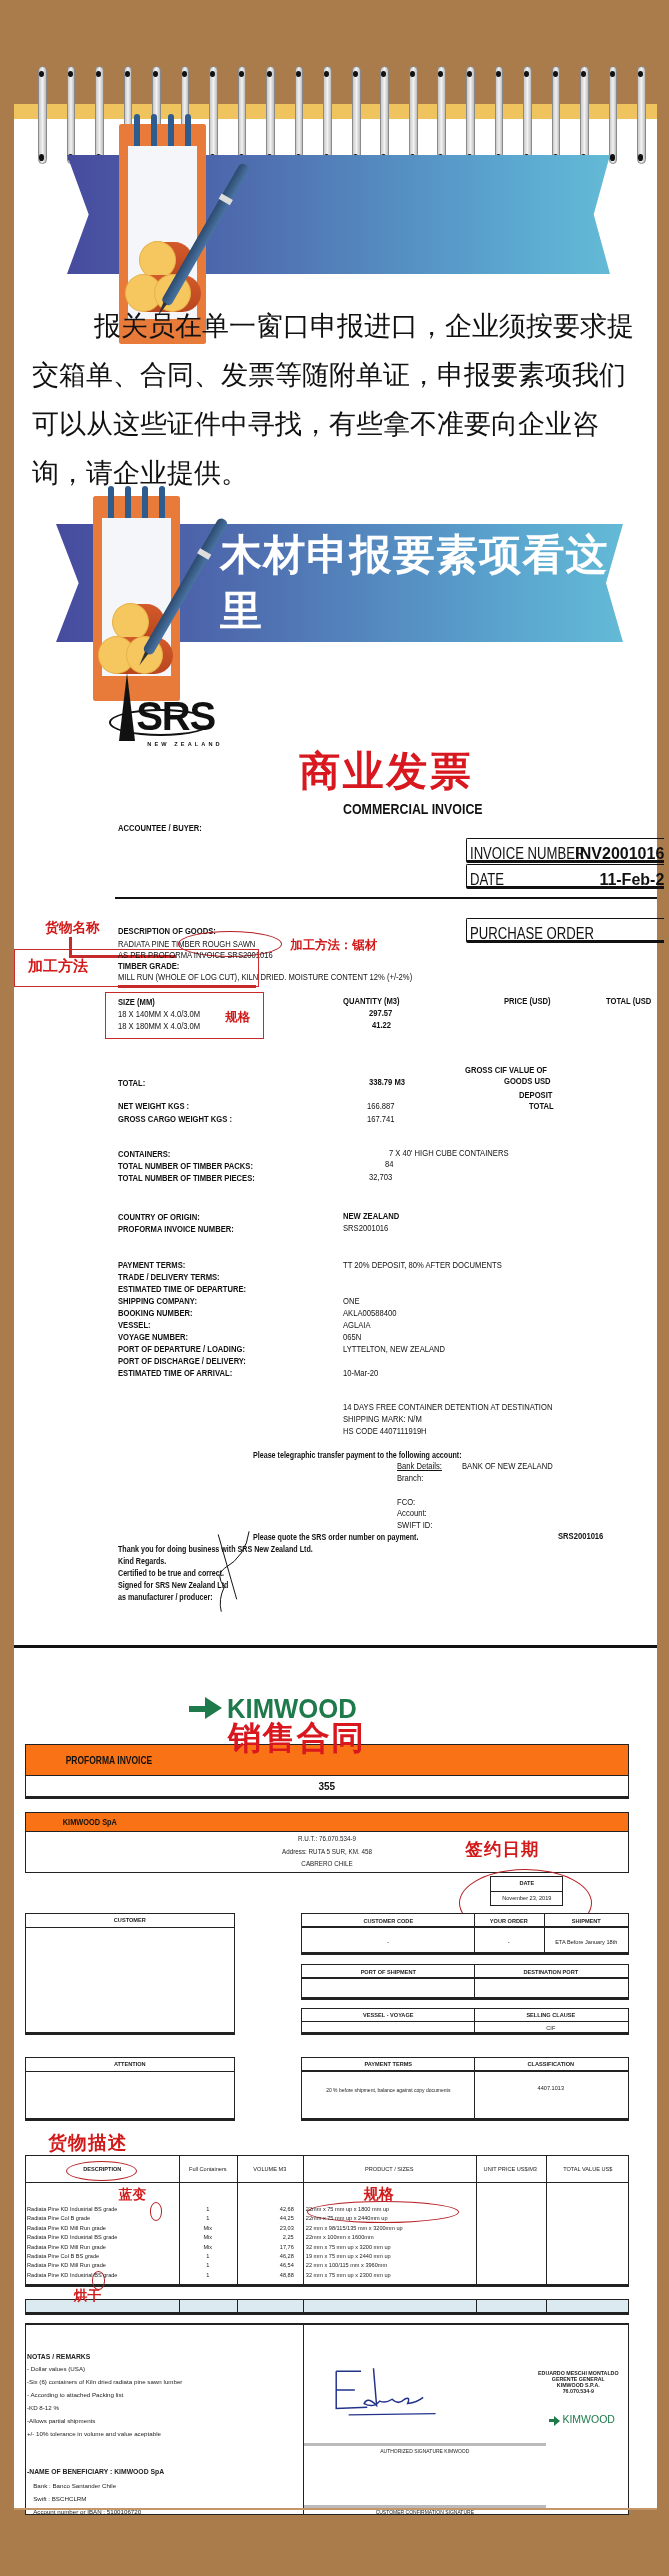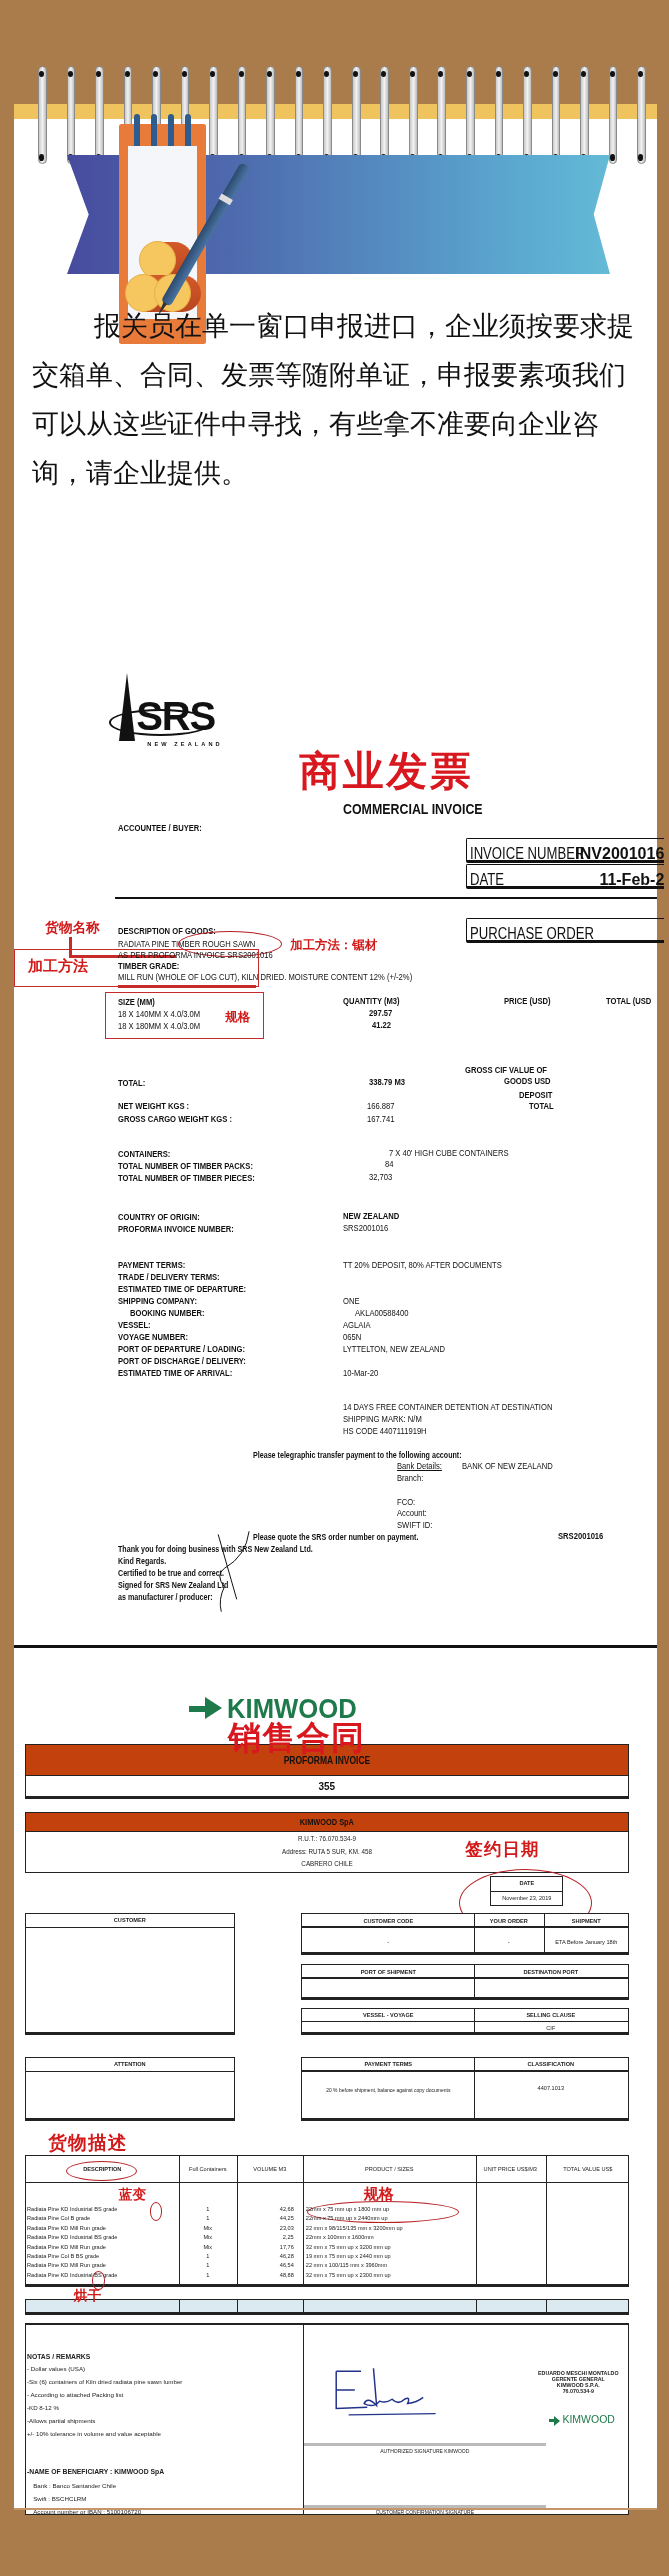--- a/index.html
+++ b/index.html
@@ -44,21 +44,21 @@
   .redline { background: #c62a2a; }
   .ellipse { border: 1.9px solid #b51f23; border-radius: 50%; }
   .boxrow { position: absolute; left: 452px; width: 198px; height: 25px; border: 1.2px solid #111; border-right: none; border-bottom-width: 3.1px; border-radius: 1.9px 0 0 1.9px; font-size: 16px; }
   .boxrow .k { position: absolute; left: 2.5px; top: 5.6px; transform: scaleX(0.82); transform-origin: left; white-space: nowrap; }
   .boxrow .v { position: absolute; right: 0; top: 5.6px; font-weight: bold; white-space: nowrap; }
   .hr-thick { position: absolute; height: 2.5px; background: #111; }
 
   
   .kw { position: absolute; left: 14.3px; top: 1637px; width: 643px; font-family: "Liberation Sans", sans-serif; }
   .tbl { position: absolute; border: 1.2px solid #222; border-bottom-width: 3.1px; background: #fff; }
-  .tbl .hd { background: #c2410c; border-bottom: 1.2px solid #222; text-align: center; }
+  .tbl .hd { background: #f97316; border-bottom: 1.2px solid #222; text-align: left; padding-left: 32px; }
   .cell { position: absolute; border-left: 1.2px solid #222; }
   .sm { font-size: 6.8px; transform: scaleX(0.85); white-space: nowrap; color: #222; }
   .tiny { font-size: 5.6px; white-space: nowrap; color: #222; }
   .ctr { text-align: center; }
   .kwlogo { color: #1e7a4b; font-weight: bold; }
 </style>
 </head>
 <body>
 
 <div class="page">
@@ -106,20 +106,39 @@
       <div class="log-end" style="left:6.2px;top:150px;"></div>
       <div class="log-end" style="left:35px;top:150px;"></div>
     </div>
     <div class="pen" style="left:133px;top:-1.2px;"></div>
   </div>
 
   <div class="intro">
     <p>报关员在单一窗口申报进口，企业须按要求提交箱单、合同、发票等随附单证，申报要素项我们可以从这些证件中寻找，有些拿不准要向企业咨询，请企业提供。</p>
   </div>
 
+  <div class="banner" style="top:524px;left:56px;width:567px;">
+    <div class="ribbon-shape" style="top:0;height:118px;"></div>
+    <div class="notepad" style="left:37px;top:-28px;height:205px;">
+      <div class="spiral">
+          <span></span>
+          <span></span>
+          <span></span>
+          <span></span>
+        </div>
+      <div class="sheet"></div>
+      <div class="log" style="left:22px;top:108px;width:50px;"></div>
+      <div class="log-end" style="left:18.6px;top:107px;"></div>
+      <div class="log" style="left:7.4px;top:141px;width:73px;"></div>
+      <div class="log-end" style="left:5px;top:140px;"></div>
+      <div class="log-end" style="left:33px;top:140px;"></div>
+    </div>
+    <div class="pen" style="left:124px;top:-15.5px;height:155px;"></div>
+    <div class="ribbon-title" style="left:164px;font-size:42px;">木材申报要素项看这里</div>
+  </div>
 
   <div class="inv">
 
     <div class="abs" style="left:95px;top:53px;width:124px;height:68px;">
       <div class="abs" style="left:0;top:36px;width:103px;height:27px;border:2.5px solid #111;border-radius:50%;"></div>
       <div class="abs" style="left:10px;top:0;width:0;height:0;border-left:8.7px solid transparent;border-right:8.7px solid transparent;border-bottom:68px solid #111;"></div>
       <div class="abs" style="left:27px;top:21px;font-size:40px;font-weight:900;letter-spacing:-1.2px;font-family:'Liberation Sans',sans-serif;">SRS</div>
       <div class="abs" style="left:38px;top:68px;font-size:5.6px;font-weight:bold;letter-spacing:3.1px;">NEW ZEALAND</div>
     </div>
 
@@ -200,21 +219,21 @@
           <span class="abs val" style="left:225px;"></span>
         </div>
       <div style="position:relative;height:12px;">
           <span class="abs lbl">ESTIMATED TIME OF DEPARTURE:</span>
           <span class="abs val" style="left:225px;"></span>
         </div>
       <div style="position:relative;height:12px;">
           <span class="abs lbl">SHIPPING COMPANY:</span>
           <span class="abs val" style="left:225px;">ONE</span>
         </div>
-      <div style="position:relative;height:12px;margin-left:12px;">
+      <div style="position:relative;height:12px;">
           <span class="abs lbl">BOOKING NUMBER:</span>
           <span class="abs val" style="left:225px;">AKLA00588400</span>
         </div>
       <div style="position:relative;height:12px;">
           <span class="abs lbl">VESSEL:</span>
           <span class="abs val" style="left:225px;">AGLAIA</span>
         </div>
       <div style="position:relative;height:12px;">
           <span class="abs lbl">VOYAGE NUMBER:</span>
           <span class="abs val" style="left:225px;">065N</span>

